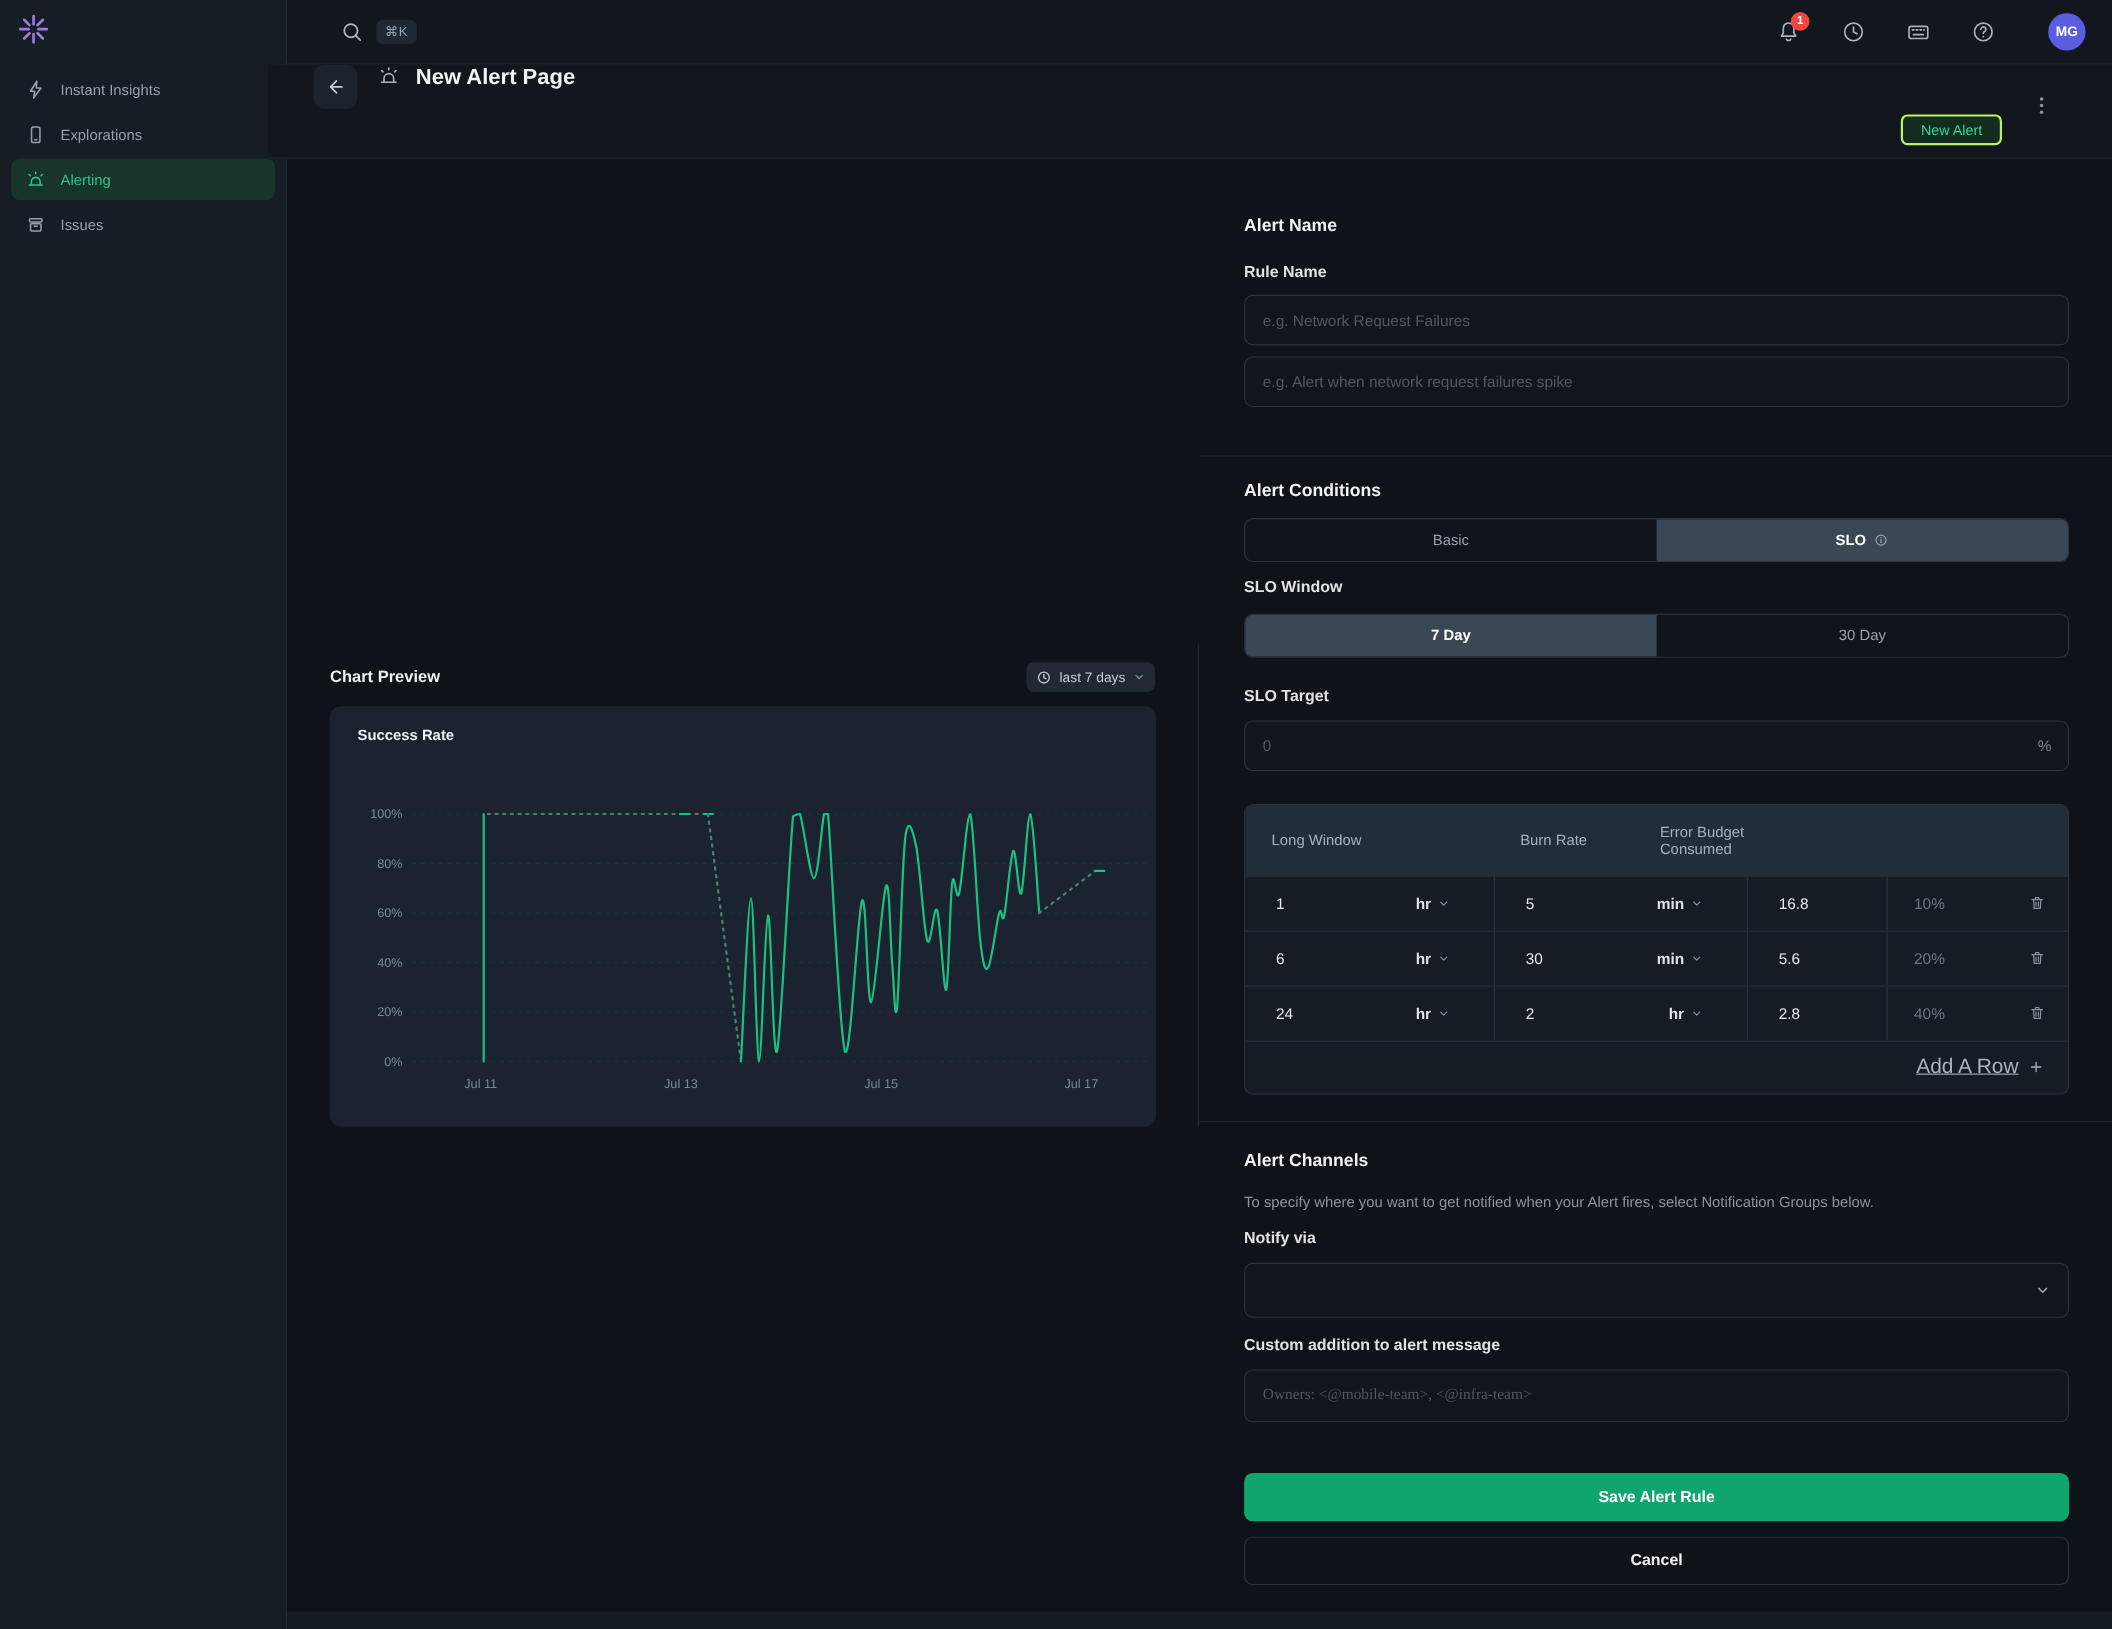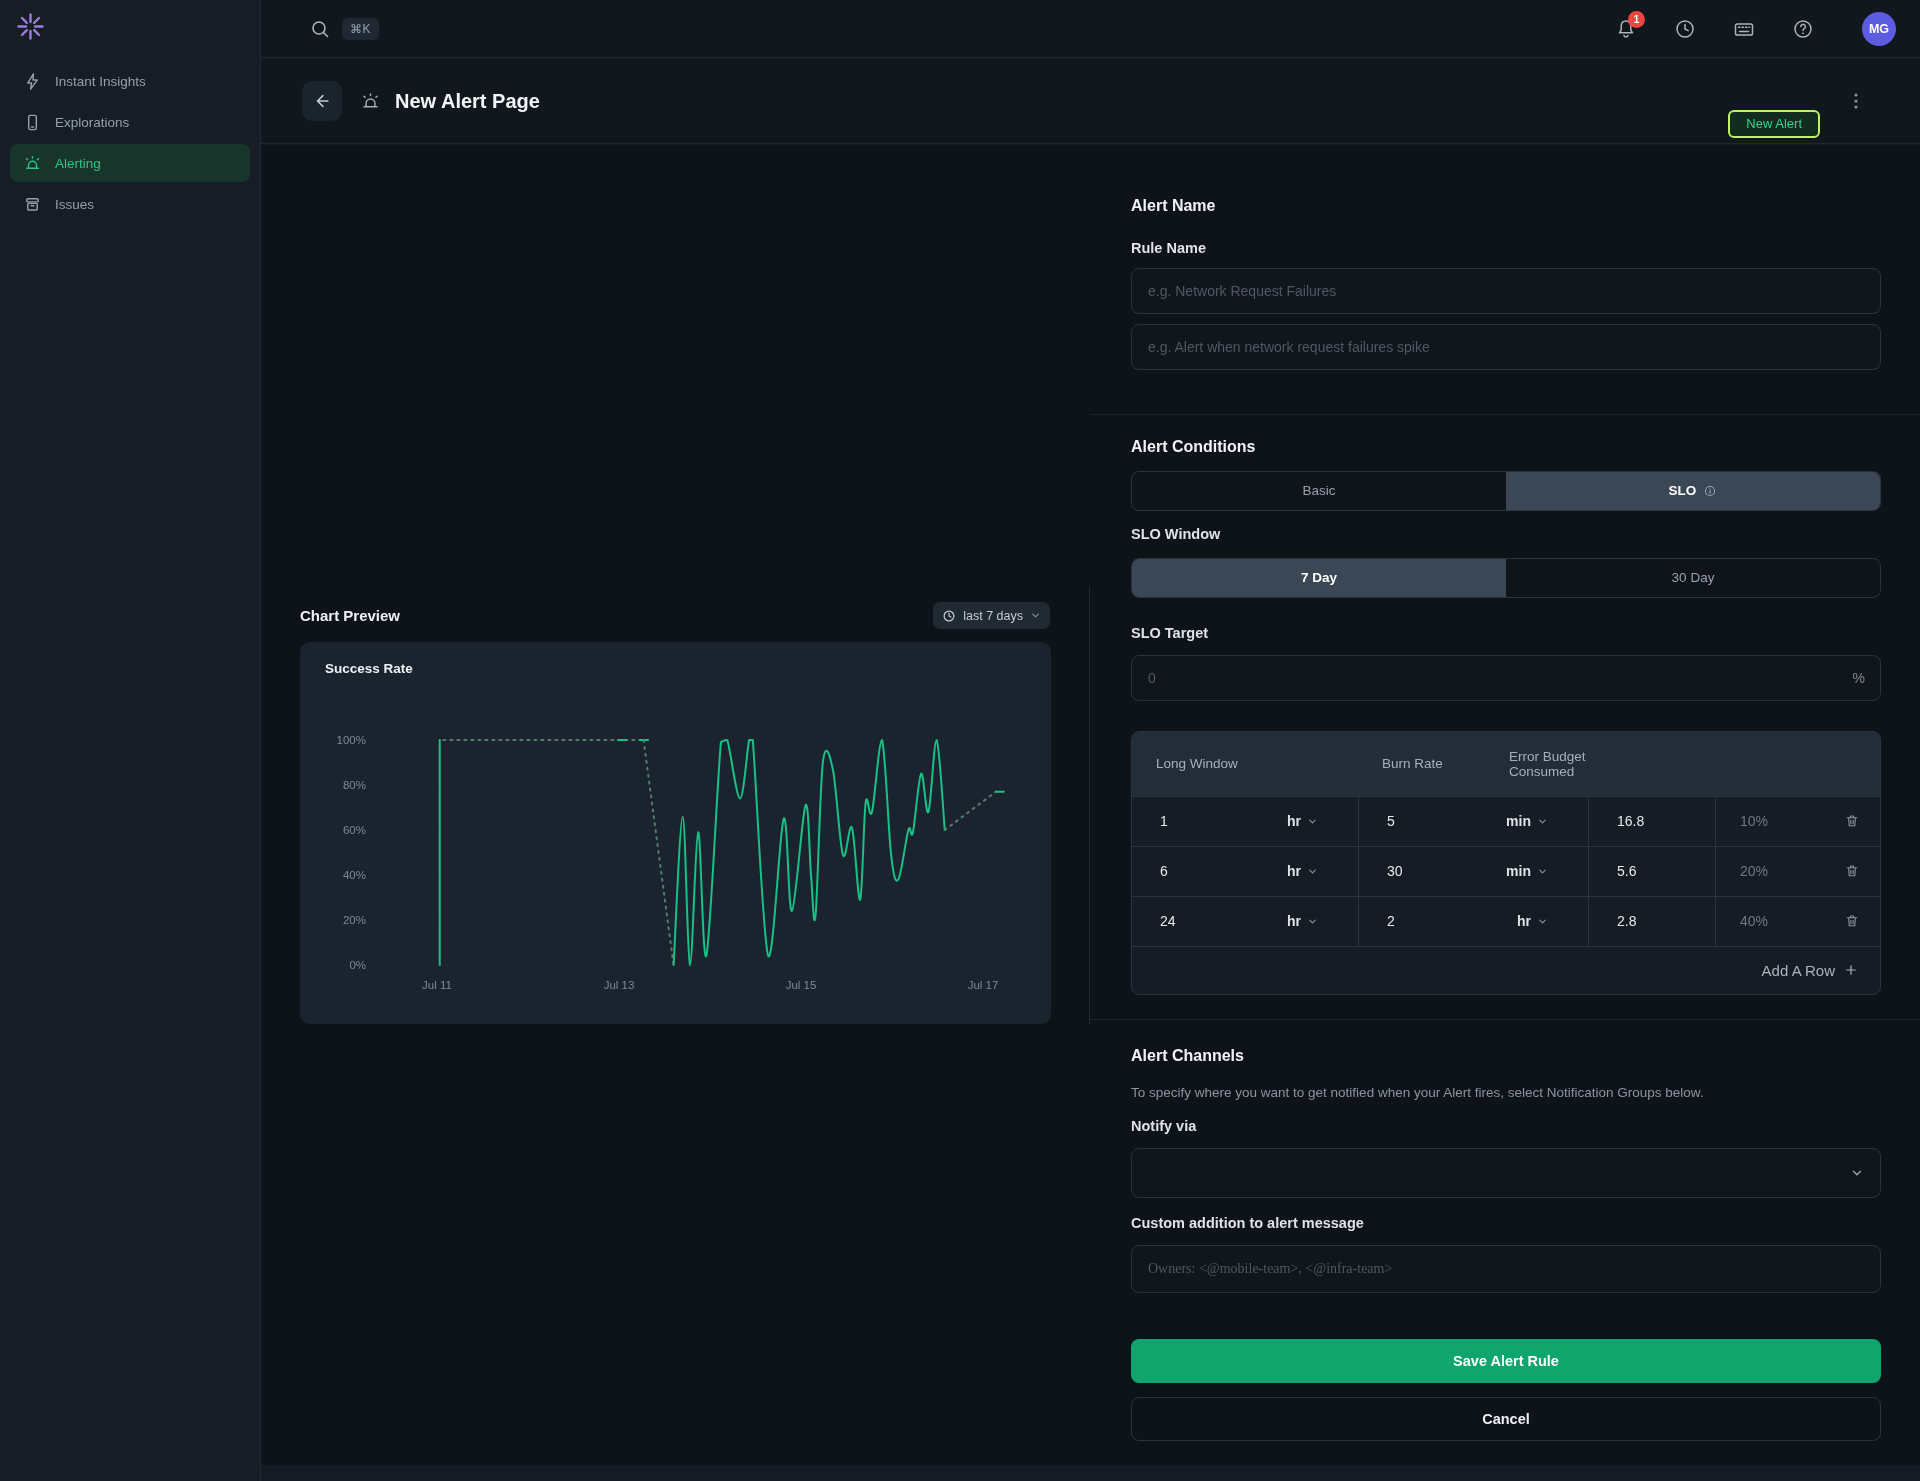--- a/index.html
+++ b/index.html
@@ -25,21 +25,21 @@
   
   .topbar { position:absolute; left:261px; right:0; top:0; height:58px; background:#11171d; border-bottom:1px solid #1e262e; display:flex; align-items:center; padding:0 24px 0 49px; }
   .search-left { display:flex; align-items:center; gap:12px; }
   .kbd-badge { background:#202833; color:#98a2ac; font-size:12px; padding:4px 8px; border-radius:6px; letter-spacing:.5px; }
   .topbar-right { margin-left:auto; display:flex; align-items:center; gap:37px; }
   .tb-icon { position:relative; width:22px; height:22px; color:#aab3bc; cursor:pointer; }
   .noti-badge { position:absolute; top:-7px; right:-8px; min-width:17px; height:17px; background:#f2453d; color:#fff; border-radius:9px; font-size:10.5px; font-weight:bold; display:flex; align-items:center; justify-content:center; padding:0 4px; }
   .avatar { width:34px; height:34px; border-radius:50%; background:#5c5ce0; color:#fff; font-size:12.5px; font-weight:bold; display:flex; align-items:center; justify-content:center; margin-left:11px; cursor:pointer; }
 
   
-  .page-header { position:absolute; left:261px; right:0; top:59px; height:85px; background:#11171d; border-bottom:1px solid #1e262e; display:flex; align-items:center; padding:0 54px 0 41px; }
+  .page-header { position:absolute; left:244px; right:0; top:59px; height:85px; background:#11171d; border-bottom:1px solid #1e262e; display:flex; align-items:flex-start; padding:0 54px 0 41px; }
   .back-btn { width:40px; height:40px; border-radius:10px; background:#1b232c; display:flex; align-items:center; justify-content:center; color:#c6ccd2; cursor:pointer; }
   .ph-bell { width:21px; height:21px; color:#a7b0b9; margin-left:18px; }
   .page-title { font-size:20px; font-weight:600; color:#f2f5f7; margin-left:14px; }
   .ph-right { margin-left:auto; display:flex; align-items:center; }
   .new-alert-btn { height:28px; padding:0 16px; border-radius:6px; background:#132c20; border:2px solid #bef264; color:#35d392; font-size:13px; display:flex; align-items:center; cursor:pointer;margin-top:45px; }
   .kebab { width:20px; height:20px; color:#8a949e; margin-left:26px; cursor:pointer; }
 
   
   .main { position:absolute; left:261px; right:0; top:145px; bottom:16px; background:#0e1319; display:flex; overflow:hidden;align-items:center; }
   .left-col { width:829px; flex:0 0 auto; border-right:1px solid #202831; padding:16px 39px 0 39px; }
@@ -74,21 +74,21 @@
   .t-row { display:flex; border-top:1px solid #2b333e; height:50px; }
   .t-cell { display:flex; align-items:center; border-left:1px solid #2b333e; }
   .t-cell:first-child, .t-head .th:first-child { border-left:none; }
   .c1 { width:226px; } .c2 { width:230px; } .c3 { width:127px; } .c4 { width:165px; }
   .cell-val { padding-left:28px; font-size:14px; color:#e6e9ec; }
   .unit-select { margin-left:auto; display:flex; align-items:center; gap:6px; padding-right:40px; font-size:14px; font-weight:600; color:#dfe3e7; cursor:pointer; }
   .unit-select .chev { color:#8a949e; }
   .eb-val { padding-left:24px; font-size:14px; color:#6f7881; }
   .trash-btn { margin-left:auto; margin-right:20px; width:16px; height:16px; color:#8a949e; cursor:pointer; }
   .t-footer { display:flex; align-items:center; justify-content:flex-end; height:48px; border-top:1px solid #2b333e; padding-right:22px; }
-  .add-row { display:flex; align-items:center; gap:9px; color:#aab4be; font-size:15px; cursor:pointer; }
+  .add-row { display:flex; align-items:center; gap:9px; color:#aab4be; font-size:19px; cursor:pointer;text-decoration:underline; }
 
   .sec-desc { font-size:13.5px; color:#8a949e; line-height:17px; }
   .select-box { position:relative; width:100%; height:50px; background:#10161c; border:1px solid #2b333e; border-radius:8px; cursor:pointer; }
   .select-box .chev { position:absolute; right:16px; top:50%; transform:translateY(-50%); color:#9aa4ae; }
   .big-input { height:48px;font-family:Liberation Serif, serif; }
 
   .save-btn { width:100%; height:44px; background:#0fa56d; border:none; border-radius:8px; color:#ffffff; font-size:14.5px; font-weight:700; font-family:"Liberation Sans",sans-serif; cursor:pointer; }
   .cancel-btn { width:100%; height:44px; background:transparent; border:1px solid #2b333e; border-radius:8px; color:#eef1f4; font-size:14.5px; font-weight:700; font-family:"Liberation Sans",sans-serif; cursor:pointer; }
 
   

